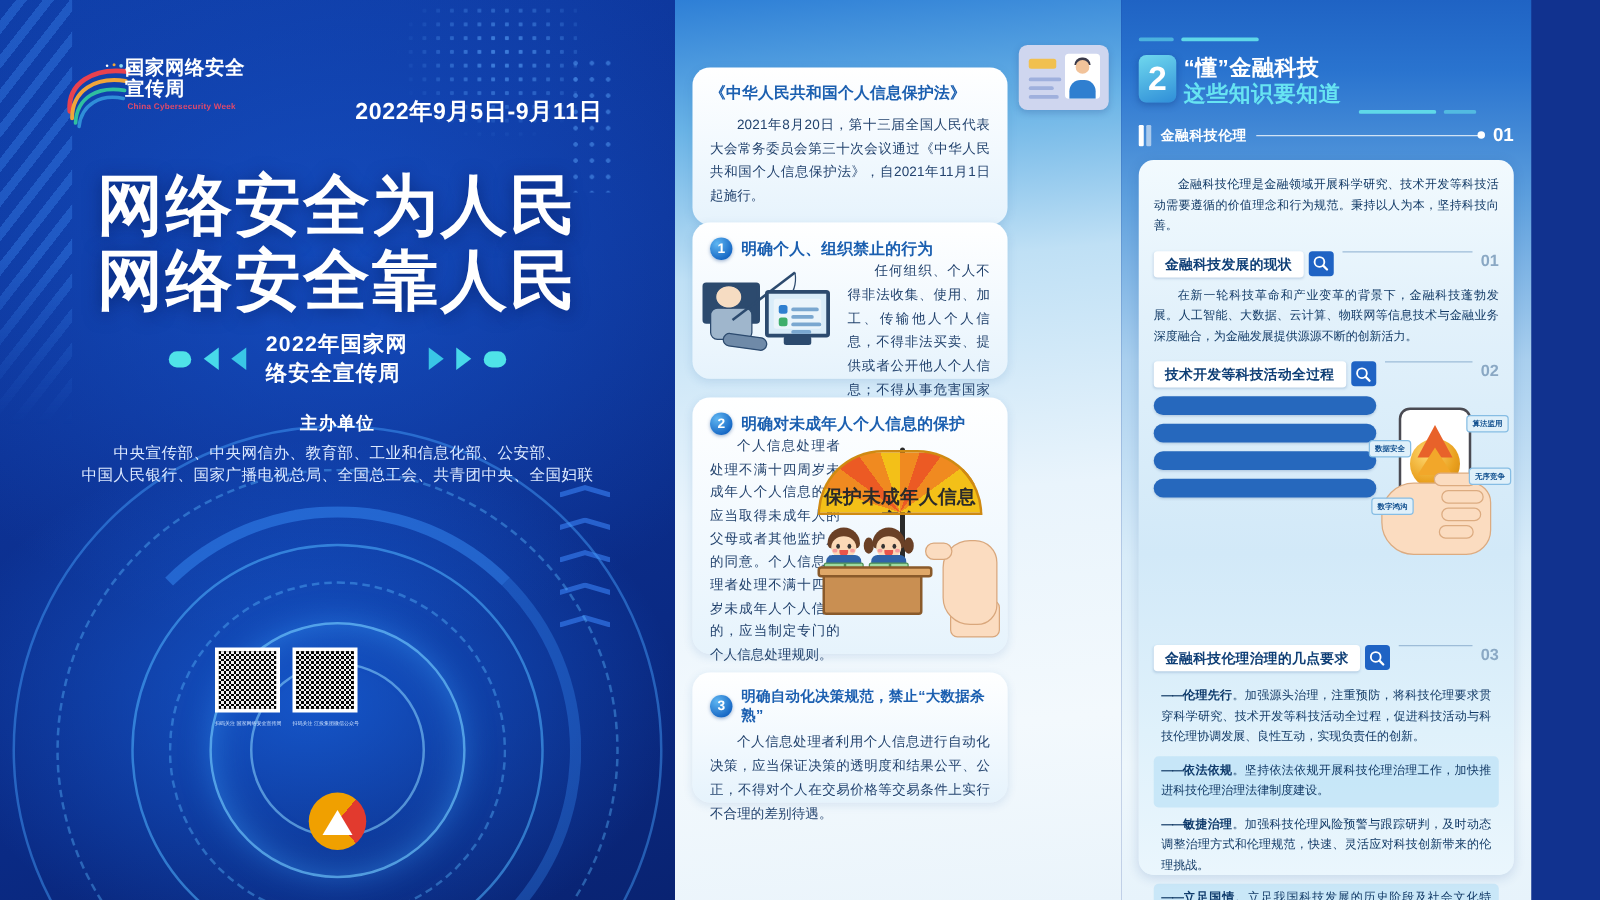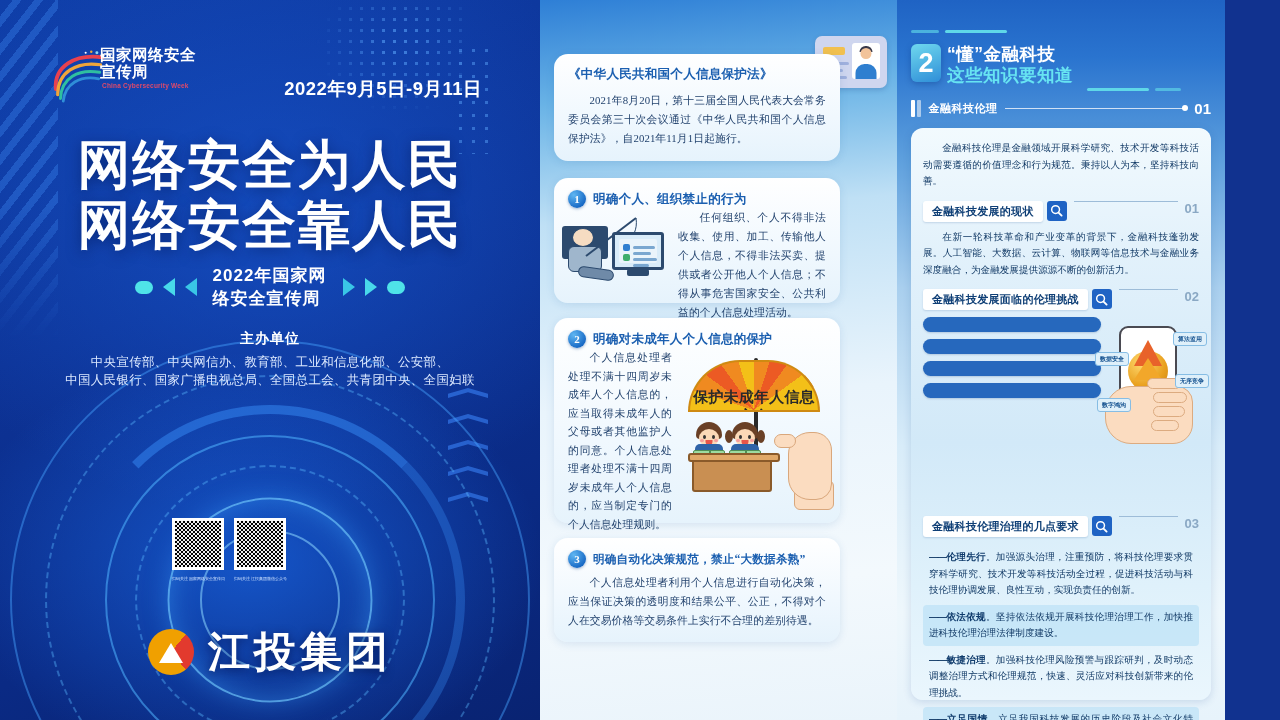--- a/index.html
+++ b/index.html
@@ -151,25 +151,24 @@
   .brand-text { color: #ffffff; font-size: 42px; font-weight: 900; letter-spacing: 4px;
      text-shadow: 0 2px 10px rgba(0,10,60,.6); }
 
   
   #panel2 {
     position: absolute; left: 540px; top: 0; width: 357px; height: 720px;
     background: linear-gradient(175deg,#2e7fd6 0%,#69b3e6 14%,#bfe0f5 30%,#e9f4fc 55%,#f3f9fd 80%,#eaf4fb 100%);
     overflow: hidden;
   }
   .p2-card {
-    position: absolute; left: 14px; width: 286px;
+    position: absolute; left: 14px; width: 252px;
     background: linear-gradient(180deg,#ffffff 0%,#f0f8fe 60%,#e6f3fc 100%);
     border-radius: 14px;
     box-shadow: 0 2px 8px rgba(30,90,160,0.13);
-    font-family: Liberation Serif, serif;
   }
   .p2-idcard {
     position: absolute; right: 10px; top: 36px; width: 72px; height: 52px;
     border-radius: 7px; background: #cfd6ef; box-shadow: 0 2px 5px rgba(40,70,140,0.25);
   }
   .idc-photo { position: absolute; right: 7px; top: 7px; width: 28px; height: 36px;
      background: #ffffff; border-radius: 3px; overflow: hidden; }
   .idc-head { position: absolute; left: 50%; top: 5px; transform: translateX(-50%);
      width: 11px; height: 11px; border-radius: 50%; background: #f2c39a; }
   .idc-hair { position: absolute; left: 50%; top: 3px; transform: translateX(-50%);
@@ -429,21 +428,20 @@
       <div style="position:relative">
         <div class="qr">
             <div class="qr-inner"></div>
           </div>
         <div class="qr-cap">扫码关注 江投集团微信公众号</div>
       </div>
     </div>
 
     <div class="p1-brand">
       <div class="brand-mark"></div>
-      <div class="brand-text">江投集团</div>
     </div>
   </div>
 
   <div id="panel2">
 
     <div class="p2-idcard">
       <div class="idc-line a"></div>
       <div class="idc-line b"></div>
       <div class="idc-line c"></div>
       <div class="idc-line d"></div>
@@ -580,21 +578,21 @@
               <circle cx="6" cy="6" r="4.2" fill="none" stroke="#ffffff" stroke-width="1.6"></circle>
               <path d="M9.2 9.2 L12.5 12.5" stroke="#ffffff" stroke-width="2" stroke-linecap="round"></path>
             </svg>
         </span>
         <span class="chip-rule"></span>
         <span class="chip-no">01</span>
       </div>
       <div class="p3-body" style="text-indent:19.2px;">在新一轮科技革命和产业变革的背景下，金融科技蓬勃发展。人工智能、大数据、云计算、物联网等信息技术与金融业务深度融合，为金融发展提供源源不断的创新活力。</div>
 
       <div class="p3-chip">
-        <span class="chip-label">金融科技发展面临的伦理挑战</span>
+        <span class="chip-label">技术开发等科技活动全过程</span>
         <span class="chip-mag">
           <svg width="13" height="13" viewBox="0 0 14 14">
               <circle cx="6" cy="6" r="4.2" fill="none" stroke="#ffffff" stroke-width="1.6"></circle>
               <path d="M9.2 9.2 L12.5 12.5" stroke="#ffffff" stroke-width="2" stroke-linecap="round"></path>
             </svg>
         </span>
         <span class="chip-rule"></span>
         <span class="chip-no">02</span>
       </div>
 

